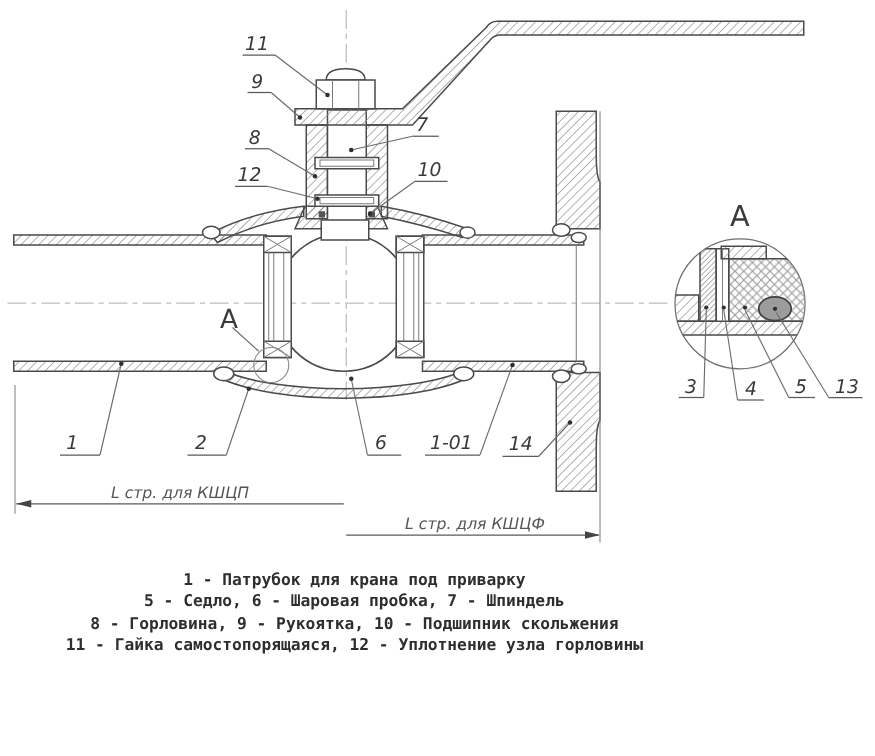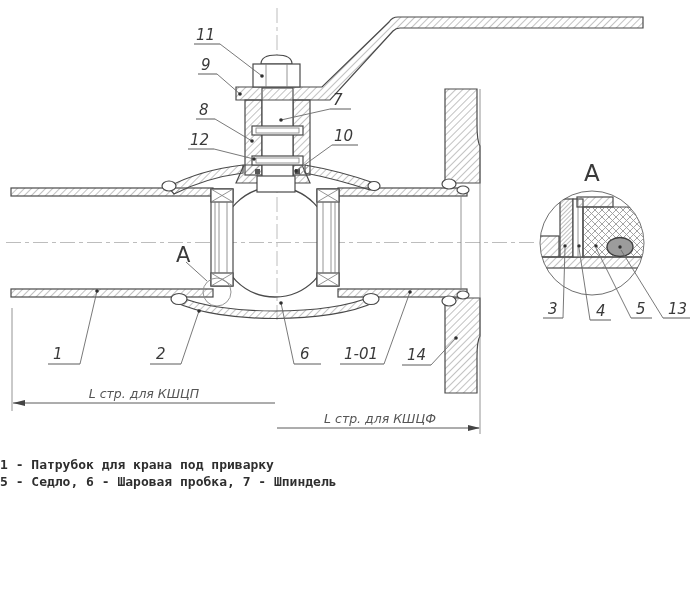--- a/index.html
+++ b/index.html
@@ -2,21 +2,21 @@
 <html><head>
 <meta charset="utf-8">
 <style>
   html,body{margin:0;padding:0;background:#ffffff;}
   .canvas{position:relative;width:700px;height:605px;background:#ffffff;overflow:hidden;
           font-family:"DejaVu Sans",sans-serif;}
   svg{position:absolute;left:0;top:0;}
   .callout{font-family:"DejaVu Sans",sans-serif;font-style:italic;font-size:15px;fill:#3a3a3a;}
   .callout-big{font-family:"DejaVu Sans",sans-serif;font-size:21px;fill:#3a3a3a;font-weight:500;}
   .dimtext{font-family:"DejaVu Sans",sans-serif;font-style:italic;font-size:12.5px;fill:#555;}
-  .legend{position:absolute;left:0;top:456px;width:567px;text-align:left;
+  .legend{position:absolute;left:0;top:456px;width:567px;text-align:center;
           font-family:"DejaVu Sans Mono","Liberation Mono",monospace;
           font-size:13px;font-weight:600;color:#2e2e2e;line-height:17.3px;}
   .shelf{stroke:#5a5a5a;stroke-width:1;}
   .leader{stroke:#6a6a6a;stroke-width:0.9;fill:none;}
   .main{stroke:#4a4a4a;stroke-width:1.3;fill:none;}
   .mainw{stroke:#4a4a4a;stroke-width:1.2;}
   .thin{stroke:#7a7a7a;stroke-width:0.8;fill:none;}
   .cl{stroke:#bdbdbd;stroke-width:1;stroke-dasharray:15 4 4 4;fill:none;}
 </style>
 </head>
@@ -241,15 +241,17 @@
       <text class="callout" x="668" y="314">13</text>
       <line class="shelf" x1="663" y1="318" x2="690" y2="318"></line>
       <line class="leader" x1="663" y1="318" x2="621" y2="250"></line>
     </g>
   </g>
 </svg>
 
 <div class="legend">
   <div>1 - Патрубок для крана под приварку</div>
   <div>5 - Седло, 6 - Шаровая пробка, 7 - Шпиндель</div>
+  <div>8 - Горловина, 9 - Рукоятка, 10 - Подшипник скольжения</div>
+  <div>11 - Гайка самостопорящаяся, 12 - Уплотнение узла горловины</div>
 </div>
 
 </div>
 
 </body></html>

